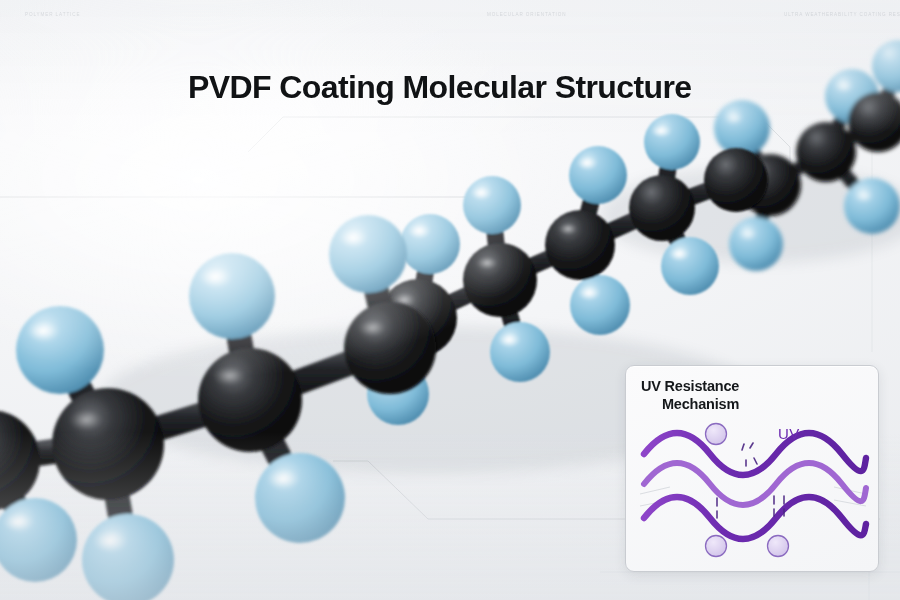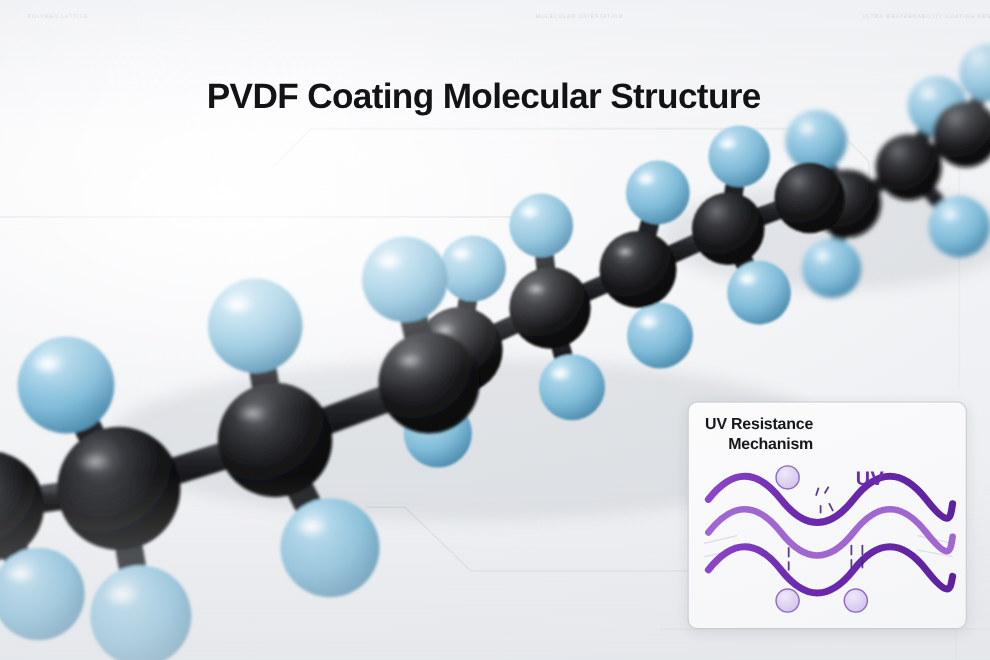--- a/index.html
+++ b/index.html
@@ -59,21 +59,21 @@
   }
   .inset-title{
     position:absolute;left:15px;top:12px;
     font-size:14.5px;font-weight:700;line-height:1.24;
     color:#15181b;letter-spacing:-.2px;white-space:pre-line;text-align:right;
   }
   .inset-canvas{position:absolute;left:0;top:0;width:252px;height:205px;}
   .inset-canvas svg{width:252px;height:205px;display:block;}
   .uv-label{
     position:absolute;left:152px;top:59px;
-    font-size:18px;font-weight:700;color:#6d2bb0;letter-spacing:.3px;
+    font-size:15px;font-weight:400;color:#6d2bb0;letter-spacing:.3px;
   }
 </style>
 </head>
 <body>
 
 <div id="stage">
 
   <div class="guides">
     <svg viewBox="0 0 900 600" xmlns="http://www.w3.org/2000/svg">
       <g stroke="#b9bdc3" fill="none" stroke-width="1" opacity=".55">

